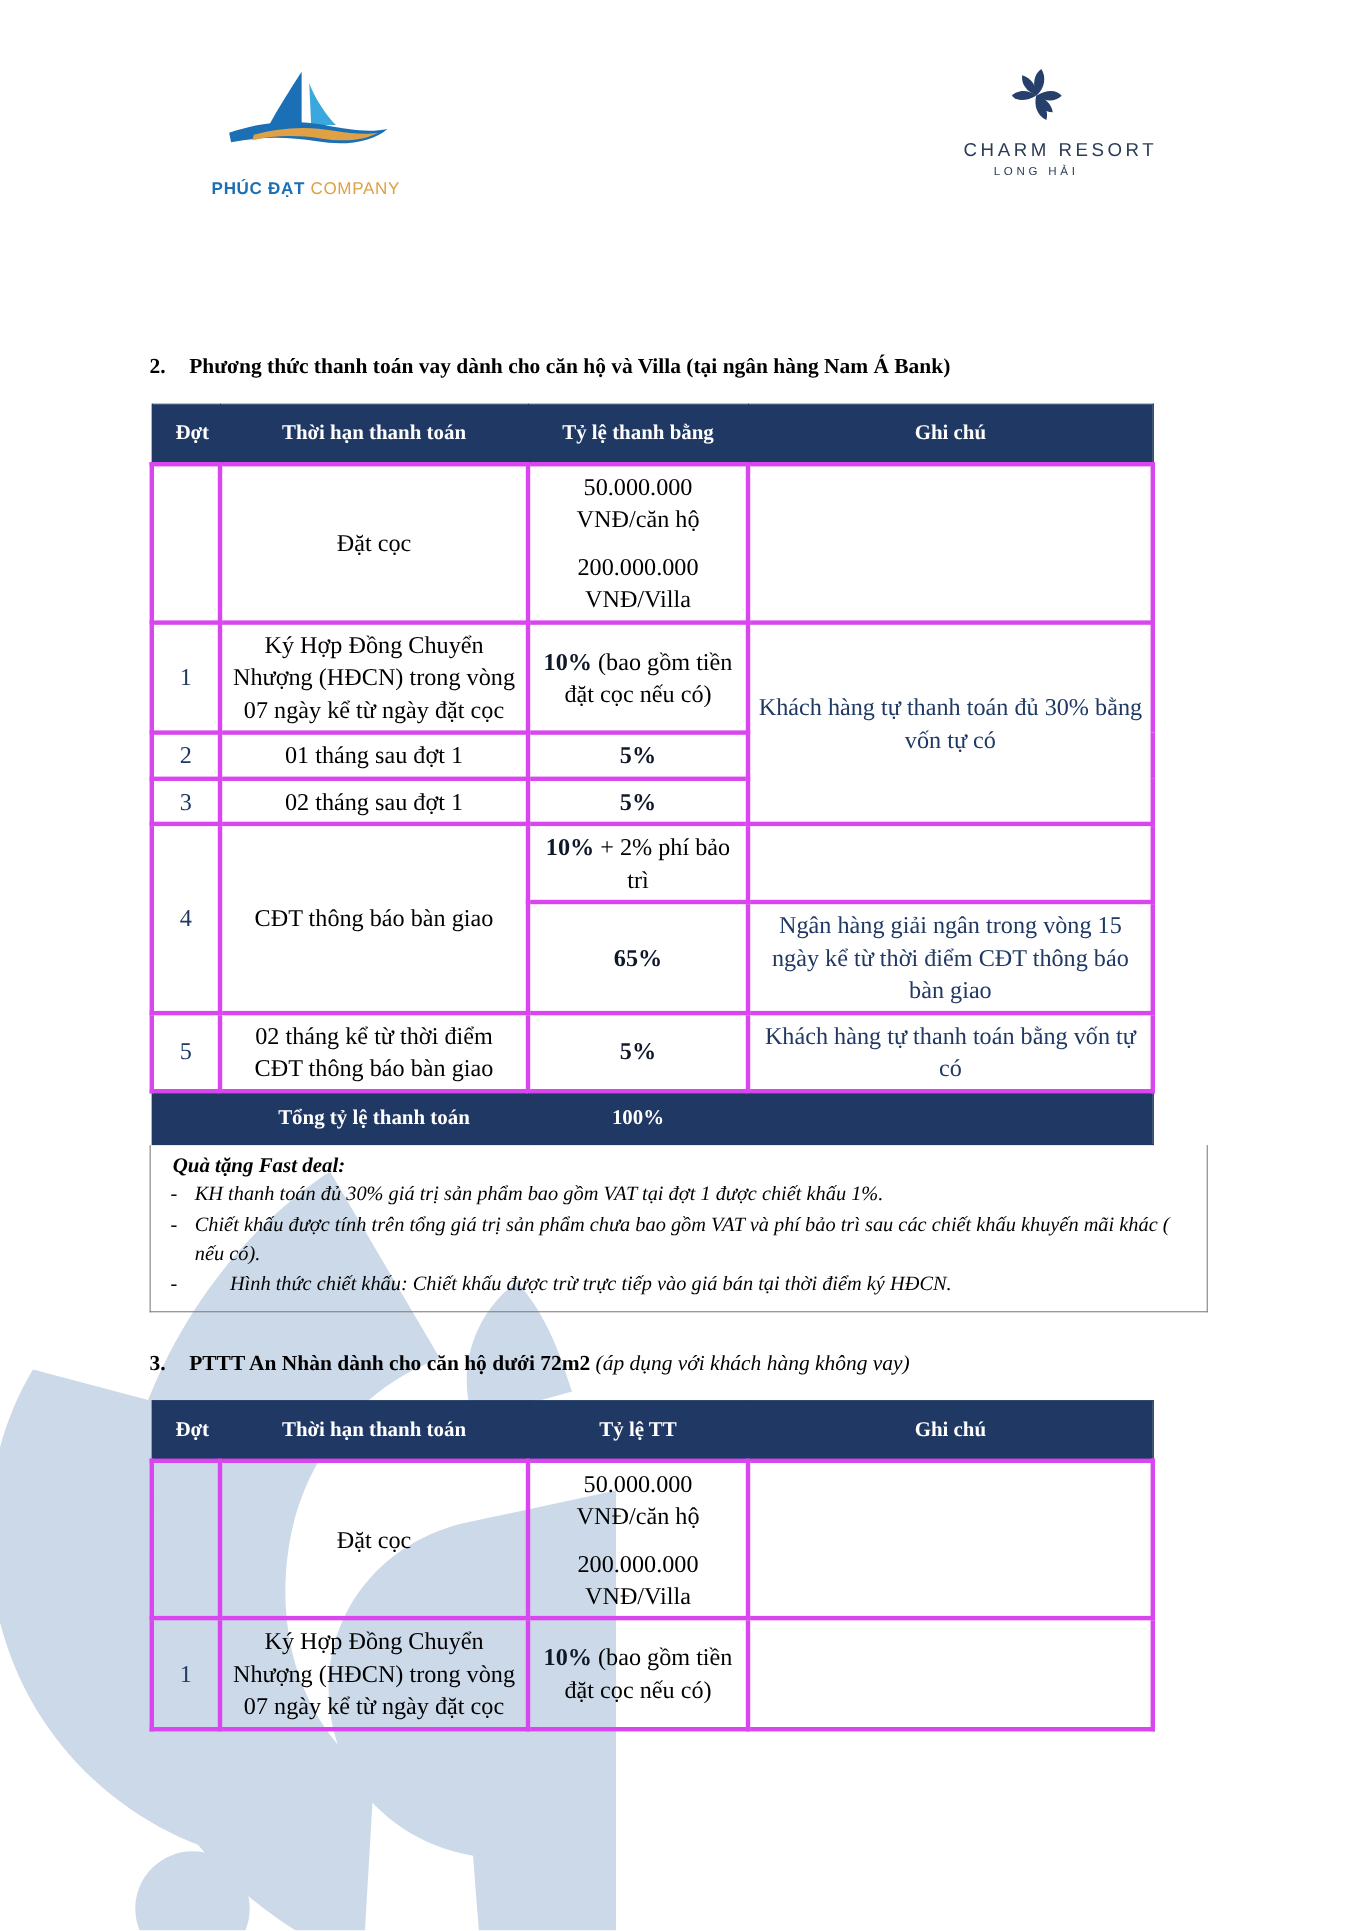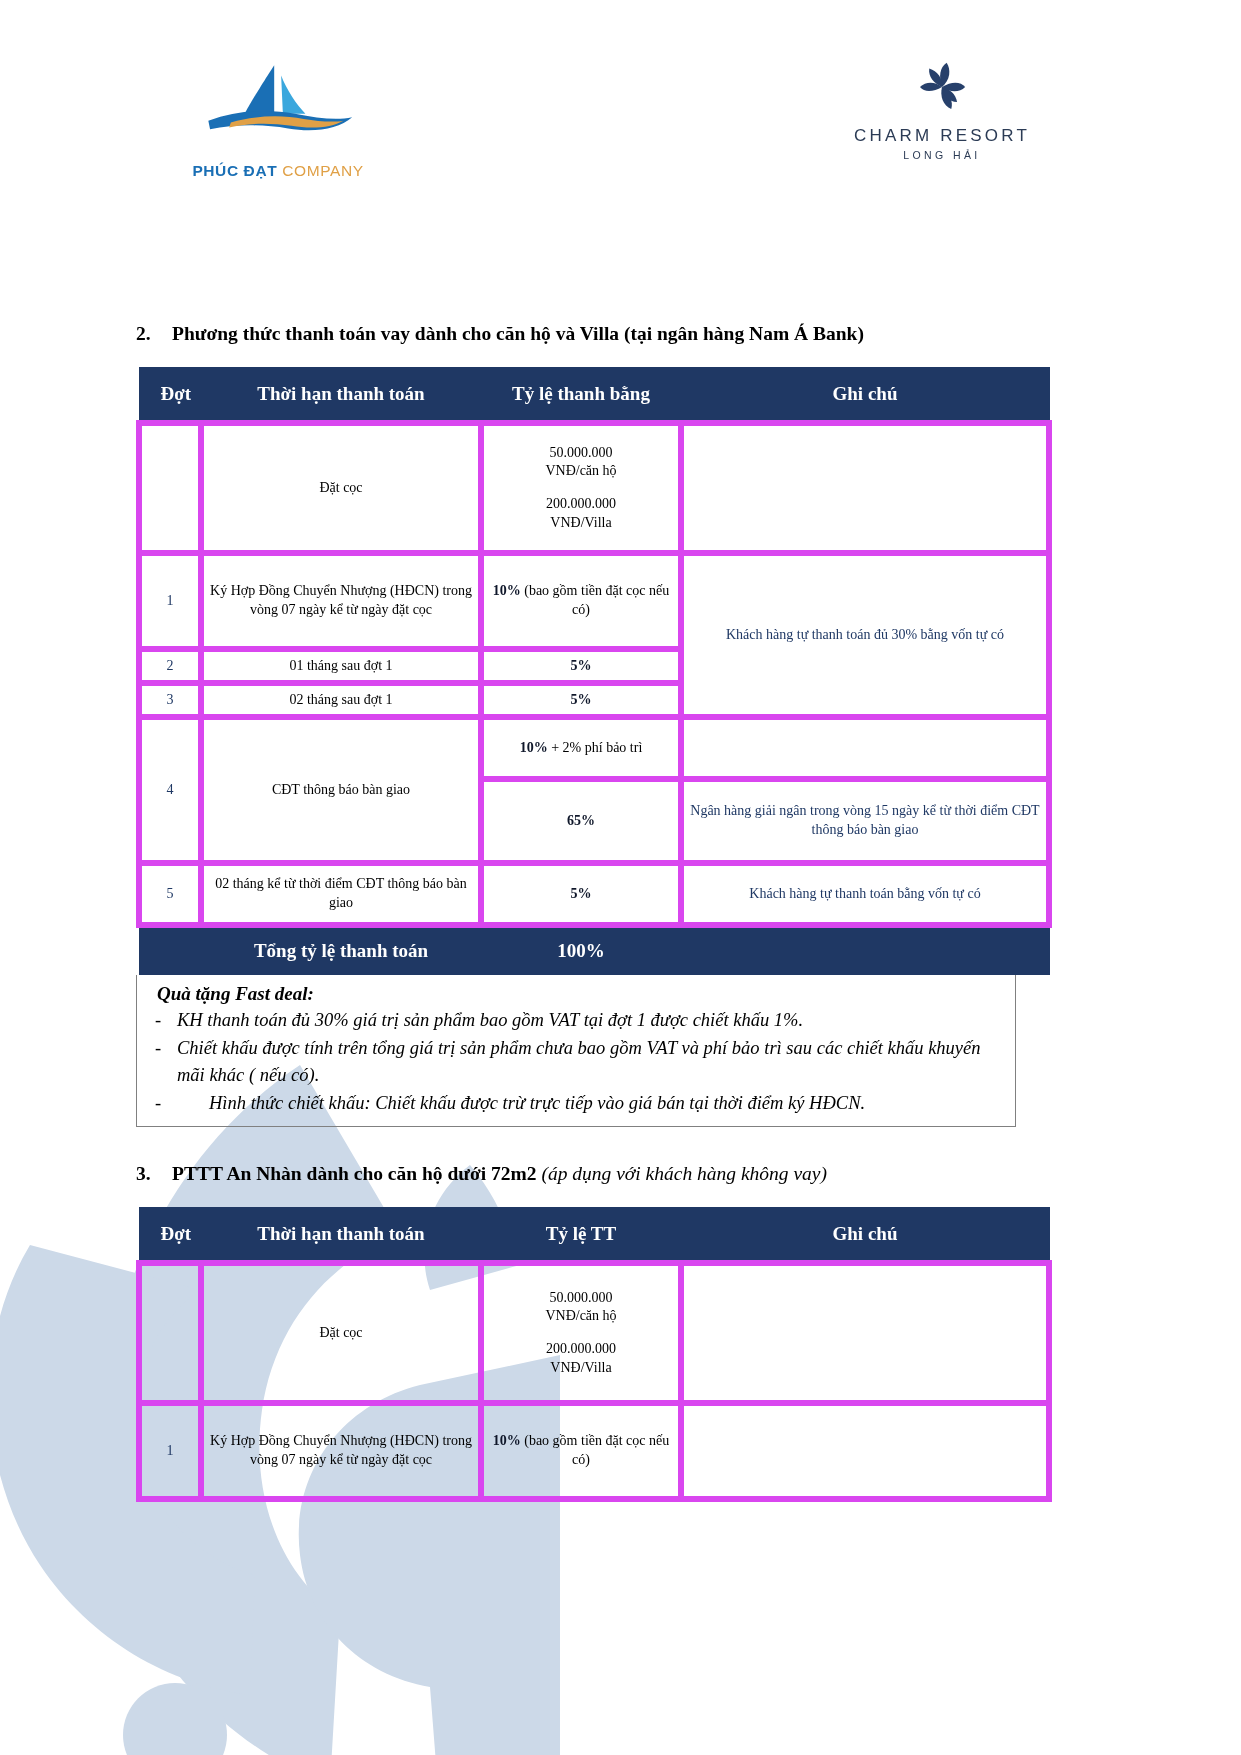--- a/index.html
+++ b/index.html
@@ -61,20 +61,21 @@
     width: 220px;
     text-align: center;
   }
   .logo-right .mark { height: 58px; }
   .logo-right .name {
     font-family: "Liberation Sans", sans-serif;
     font-size: 17px;
     letter-spacing: 3.2px;
     color: #2b3b55;
     margin-top: 6px;
+    text-align: right;
   }
   .logo-right .sub {
     font-family: "Liberation Sans", sans-serif;
     font-size: 10.5px;
     letter-spacing: 3.4px;
     color: #2b3b55;
     margin-top: 3px;
   }
 
   
@@ -104,25 +105,25 @@
 
   
   table.pay {
     border-collapse: collapse;
     width: 910px;
     margin-top: 22px;
     table-layout: fixed;
     background: transparent;
   }
   table.pay td, table.pay th {
-    border: 6px solid #d946ef;
+    border: 4px solid #d946ef;
     padding: 4px 6px;
     text-align: center;
     vertical-align: middle;
-    font-size: 14px;
+    font-size: 22px;
     line-height: 1.34;
     background: transparent;
   }
   table.pay thead th {
     background: #1f3864;
     color: #ffffff;
     font-weight: bold;
     font-size: 19px;
     height: 40px;
     border: 1px solid #1f3864;
@@ -145,21 +146,21 @@
     border: 1px solid #1f3864;
     height: 38px;
     font-size: 19px;
   }
 
   .money-block p { margin: 0 0 0 0; }
   .money-block .gap { height: 14px; }
 
   
   .fastdeal {
-    width: 880px;
+    width: 962px;
     border: 1px solid #808080;
     border-top: none;
     box-sizing: border-box;
     padding: 8px 14px 10px 14px;
     background: transparent;
   }
   .fastdeal .fd-title {
     font-style: italic;
     font-weight: bold;
     font-size: 19px;

